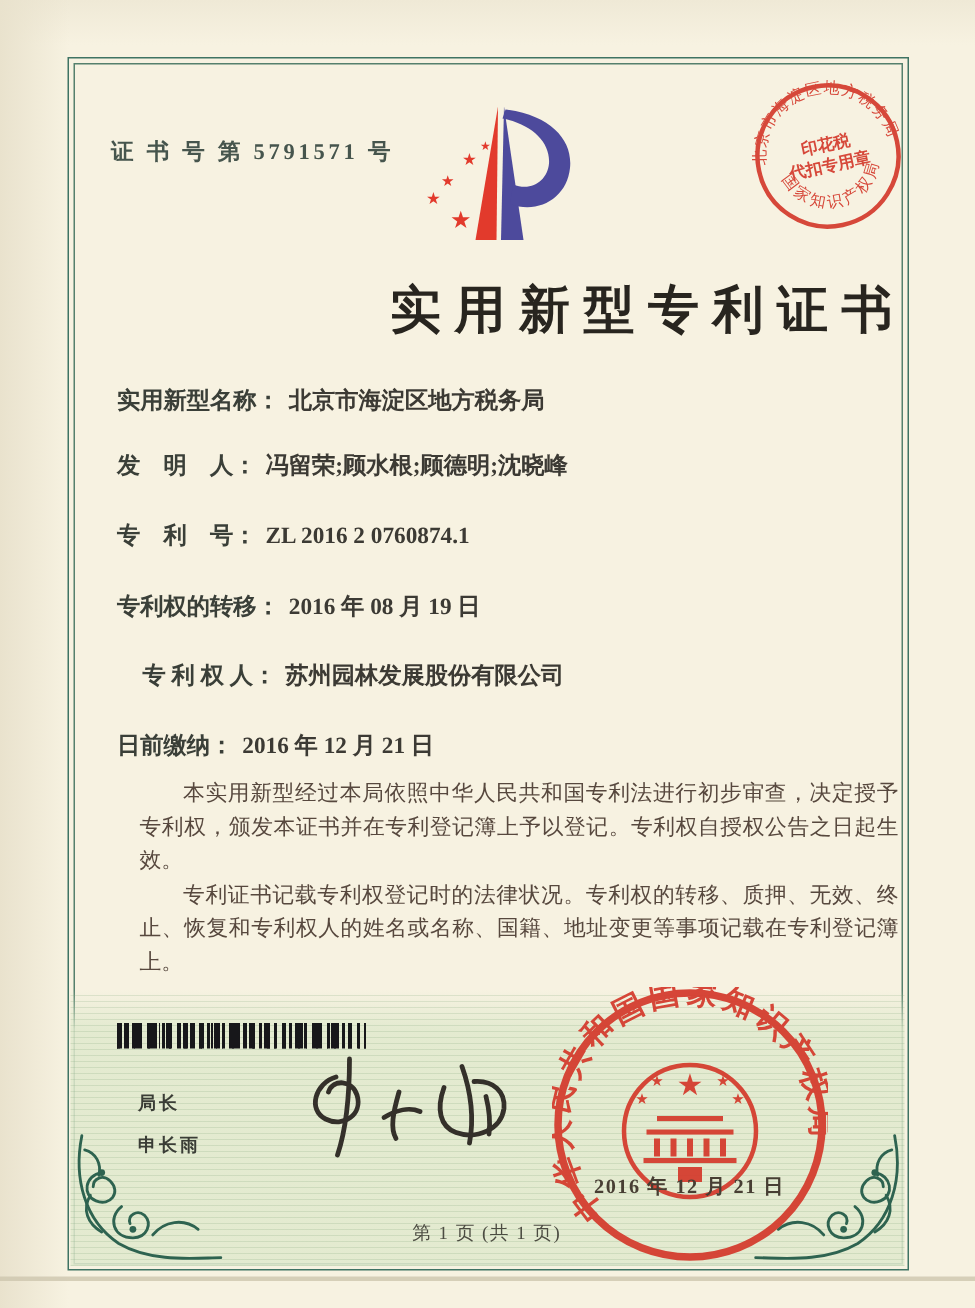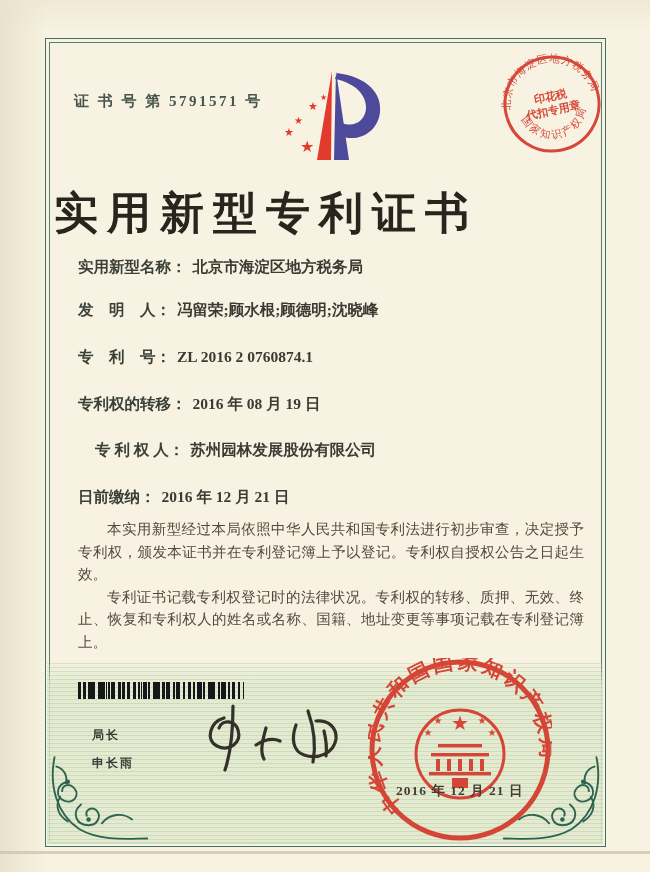--- a/index.html
+++ b/index.html
@@ -28,33 +28,33 @@
     font-size:15px;letter-spacing:2.5px;color:#46554d;font-weight:600;margin-top:12px;
   }
   
   .logo{position:absolute;left:278px;top:68px;width:110px;height:100px;}
   
   .tax-seal{position:absolute;left:492px;top:44px;width:120px;height:120px;
     transform:rotate(-12deg);opacity:.92;}
   
   .title{
     position:absolute;left:45px;top:184px;width:559px;
-    text-align:left;font-size:44px;font-weight:700;color:#28251f;
+    text-align:right;font-size:34px;font-weight:700;color:#28251f;
     letter-spacing:9px;text-indent:9px;
   }
   
   .fields{position:absolute;left:78px;top:257px;width:480px;}
   .field-row{position:absolute;left:0;font-size:15.5px;font-weight:600;
     color:#3a3f38;white-space:nowrap;}
   .field-row .val{margin-left:6px;font-weight:600;color:#3c3a34;}
   .fr0{top:0px;} .fr1{top:43px;} .fr2{top:90px;} .fr3{top:137px;}
   .fr4{top:183px;margin-left:17px;} .fr5{top:230px;}
   
   .body-text{
-    position:absolute;left:78px;top:518px;width:506px;
+    position:absolute;left:93px;top:518px;width:506px;
     font-size:14.5px;line-height:22.5px;color:#57483e;
     text-align:justify;
   }
   .body-text p{margin:0;text-indent:2em;}
   
   .green-zone{
     position:absolute;left:47px;top:660px;width:556px;height:184px;
     background:
       repeating-linear-gradient(0deg, rgba(120,160,115,.20) 0 1px, rgba(120,160,115,0) 1px 4px),
       linear-gradient(180deg, rgba(224,233,205,0) 0, rgba(224,233,205,.85) 26px, rgba(224,233,205,.85) 100%);
@@ -223,15 +223,16 @@
       <rect x="90" y="101" width="4" height="12" class="seal-red"></rect>
       <rect x="101" y="101" width="4" height="12" class="seal-red"></rect>
       <rect x="112" y="101" width="4" height="12" class="seal-red"></rect>
       <rect x="61" y="114" width="62" height="3.4" class="seal-red"></rect>
       <rect x="84" y="120" width="16" height="10" class="seal-red"></rect>
     </g>
   </svg>
 
   <div class="seal-date">2016 年 12 月 21 日</div>
 
+  <div class="footer">第 1 页 (共 1 页)</div>
 
   <div class="edge-shadow"></div>
 </div>
 
 </body></html>

